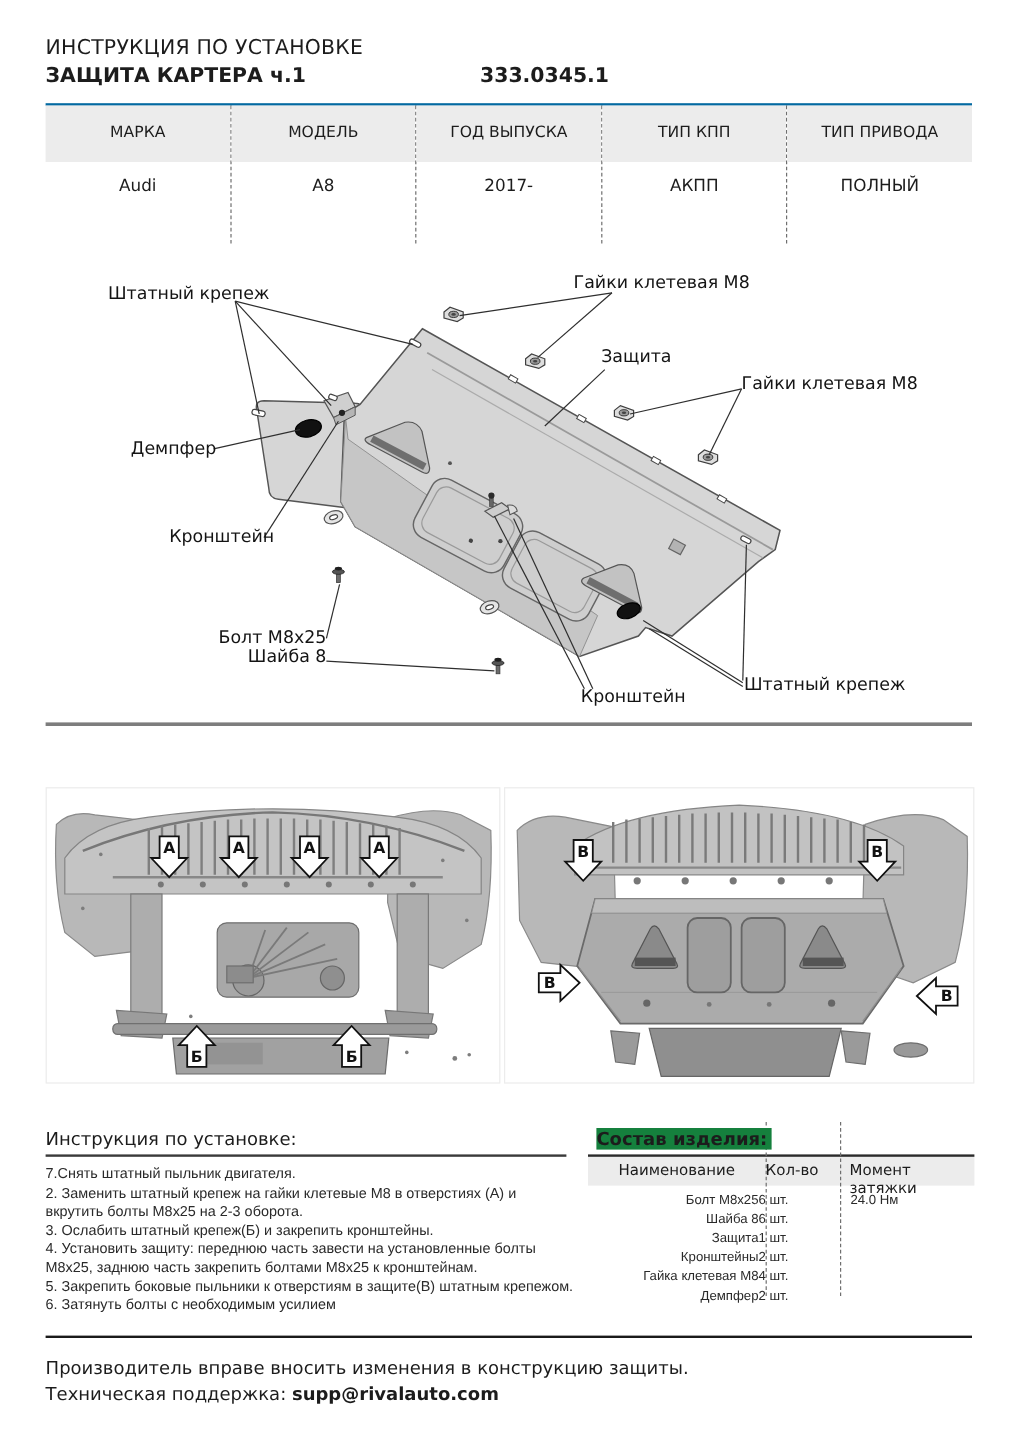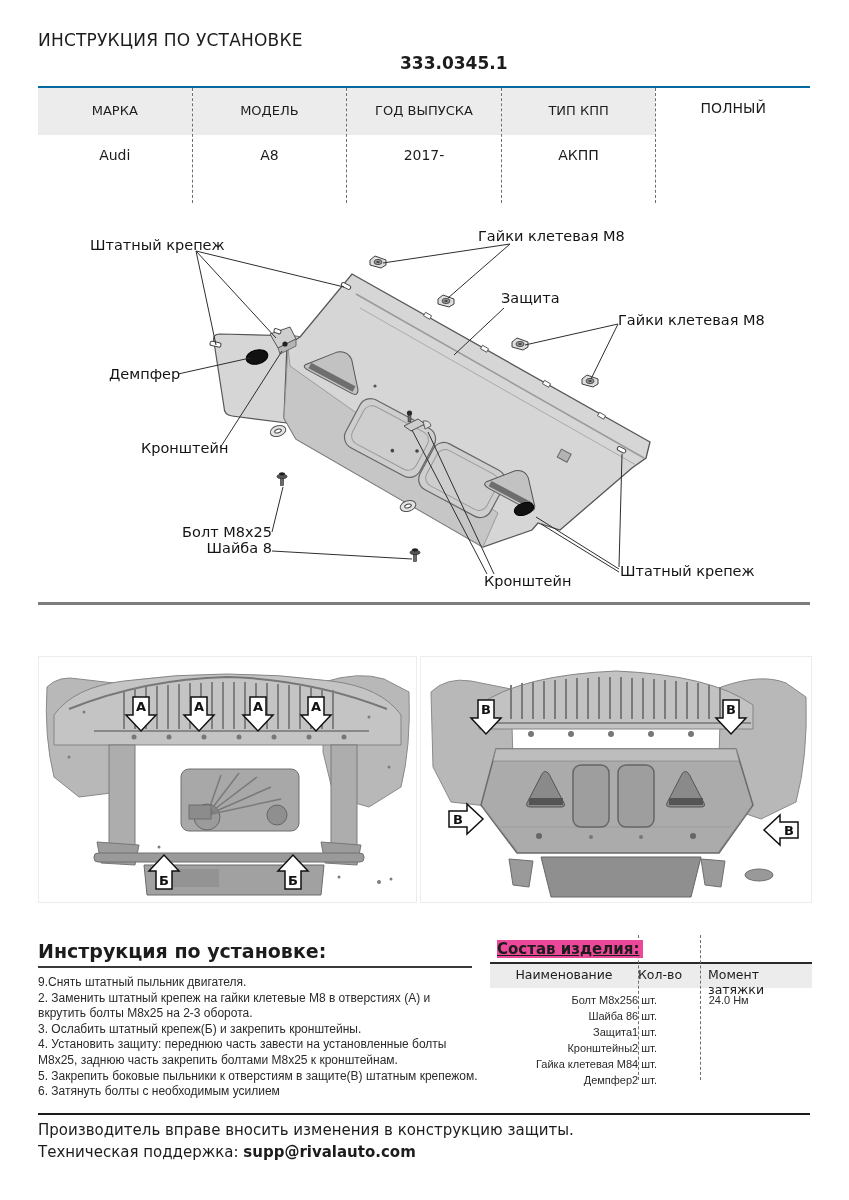--- a/index.html
+++ b/index.html
@@ -24,56 +24,57 @@
   .diagram svg{position:absolute;left:0;top:0;}
   .dlabel{position:absolute;font-size:14.5px;white-space:nowrap;color:#141414;}
   
   .sep{position:absolute;left:38px;top:602px;width:772px;height:3px;background:#7d7d7d;}
   
   .photo{position:absolute;top:656px;background:#fff;border:1px solid #ececec;}
   .photo-left{left:38px;width:377px;height:245px;}
   .photo-right{left:420px;width:390px;height:245px;}
   
   .instr{position:absolute;left:38px;top:940px;width:442px;}
-  .instr-title{font-size:19px;font-weight:700;}
+  .instr-title{font-size:15px;font-weight:400;}
   .instr-rule{margin-top:4px;height:2px;background:#3a3a3a;width:434px;}
   .instr-steps{margin-top:7px;font-family:"Liberation Sans",sans-serif;font-size:12px;
                line-height:1.3;color:#2a2a2a;}
   
   .parts{position:absolute;left:490px;top:935px;width:322px;height:150px;}
-  .parts-title{position:absolute;left:7px;top:5px;font-size:15px;font-weight:700;background:#ec4899;padding-right:4px;z-index:3;text-decoration:underline;}
+  .parts-title{position:absolute;left:7px;top:5px;font-size:15px;font-weight:700;background:#15803d;padding-right:4px;z-index:3;}
   .parts-rule{position:absolute;left:0;top:27px;width:322px;height:2px;background:#2a2a2a;z-index:2;}
   .parts-headband{position:absolute;left:0;top:29px;width:322px;height:24px;background:#ececec;z-index:1;}
   .parts-dash{position:absolute;top:0;height:145px;width:0;border-left:1px dashed #6f6f6f;z-index:2;}
   .pd1{left:148px;} .pd2{left:210px;}
   .parts-head{position:absolute;top:32px;font-size:12.5px;z-index:3;}
   .ph-name{left:0;width:148px;text-align:center;}
   .ph-qty{left:148px;width:62px;text-align:left;}
   .ph-torque{left:214px;width:108px;text-align:left;padding-left:4px;}
   .parts-rows{position:absolute;left:0;top:57px;width:322px;z-index:3;
               font-family:"Liberation Sans",sans-serif;font-size:11px;color:#2a2a2a;}
   .prow{display:flex;height:16px;align-items:center;}
   .pcell-name{width:143px;text-align:right;}
   .pcell-qty{width:67px;text-align:left;}
   .pcell-torque{width:104px;text-align:left;padding-left:10px;}
   
   .footer{position:absolute;left:38px;top:1113px;width:772px;}
   .footer-rule{height:2px;background:#1a1a1a;}
-  .footer-l1{margin-top:6px;font-size:15px;}
+  .footer-l1{margin-top:16px;font-size:15px;}
   .footer-l2{margin-top:4px;font-size:15px;}
   .footer-l2 b{font-weight:700;}
 </style>
 </head>
 <body>
 
 <div class="page">
 
   <div class="hdr">
     <div class="hdr-line1">ИНСТРУКЦИЯ ПО УСТАНОВКЕ</div>
     <div class="hdr-line2">
+      <span>ЗАЩИТА КАРТЕРА ч.1</span>
       <span class="hdr-part">333.0345.1</span>
     </div>
   </div>
 
   <div class="spec">
     <div class="spec-col">
       <div class="spec-h">МАРКА</div>
       <div class="spec-v">Audi</div>
     </div>
     <div class="spec-col">
@@ -82,20 +83,21 @@
     </div>
     <div class="spec-col">
       <div class="spec-h">ГОД ВЫПУСКА</div>
       <div class="spec-v">2017-</div>
     </div>
     <div class="spec-col">
       <div class="spec-h">ТИП КПП</div>
       <div class="spec-v">АКПП</div>
     </div>
     <div class="spec-col">
+      <div class="spec-h">ТИП ПРИВОДА</div>
       <div class="spec-v">ПОЛНЫЙ</div>
     </div>
   </div>
 
   <div class="diagram">
     <svg width="772" height="384" viewBox="0 0 772 384">
       <defs>
         <g id="cagenut">
           <path d="M -8,-2 L -3,-6 L 8,-2 L 8,3 L 3,6 L -8,3 Z" fill="#dedede" stroke="#3f3f3f" stroke-width="1"></path>
           <ellipse cx="0" cy="0" rx="4" ry="2.6" fill="#9a9a9a" stroke="#333" stroke-width="0.8"></ellipse>
@@ -408,21 +410,21 @@
           <text x="-9" y="4.5" text-anchor="middle" font-size="13" font-weight="bold" fill="#111">В</text>
         </g>
       </g>
     </svg>
   </div>
 
   <div class="instr">
     <div class="instr-title">Инструкция по установке:</div>
     <div class="instr-rule"></div>
     <div class="instr-steps">
-      <div>9.Снять штатный пыльник двигателя.</div>
+      <div>7.Снять штатный пыльник двигателя.</div>
       <div>2. Заменить штатный крепеж на гайки клетевые М8 в отверстиях (А) и вкрутить болты М8х25 на 2-3 оборота.</div>
       <div>3. Ослабить штатный крепеж(Б) и закрепить кронштейны.</div>
       <div>4. Установить защиту: переднюю часть завести на установленные болты М8х25, заднюю часть закрепить болтами М8х25 к кронштейнам.</div>
       <div>5. Закрепить боковые пыльники к отверстиям в защите(В) штатным крепежом.</div>
       <div>6. Затянуть болты с необходимым усилием</div>
     </div>
   </div>
 
   <div class="parts">
     <div class="parts-headband"></div>

